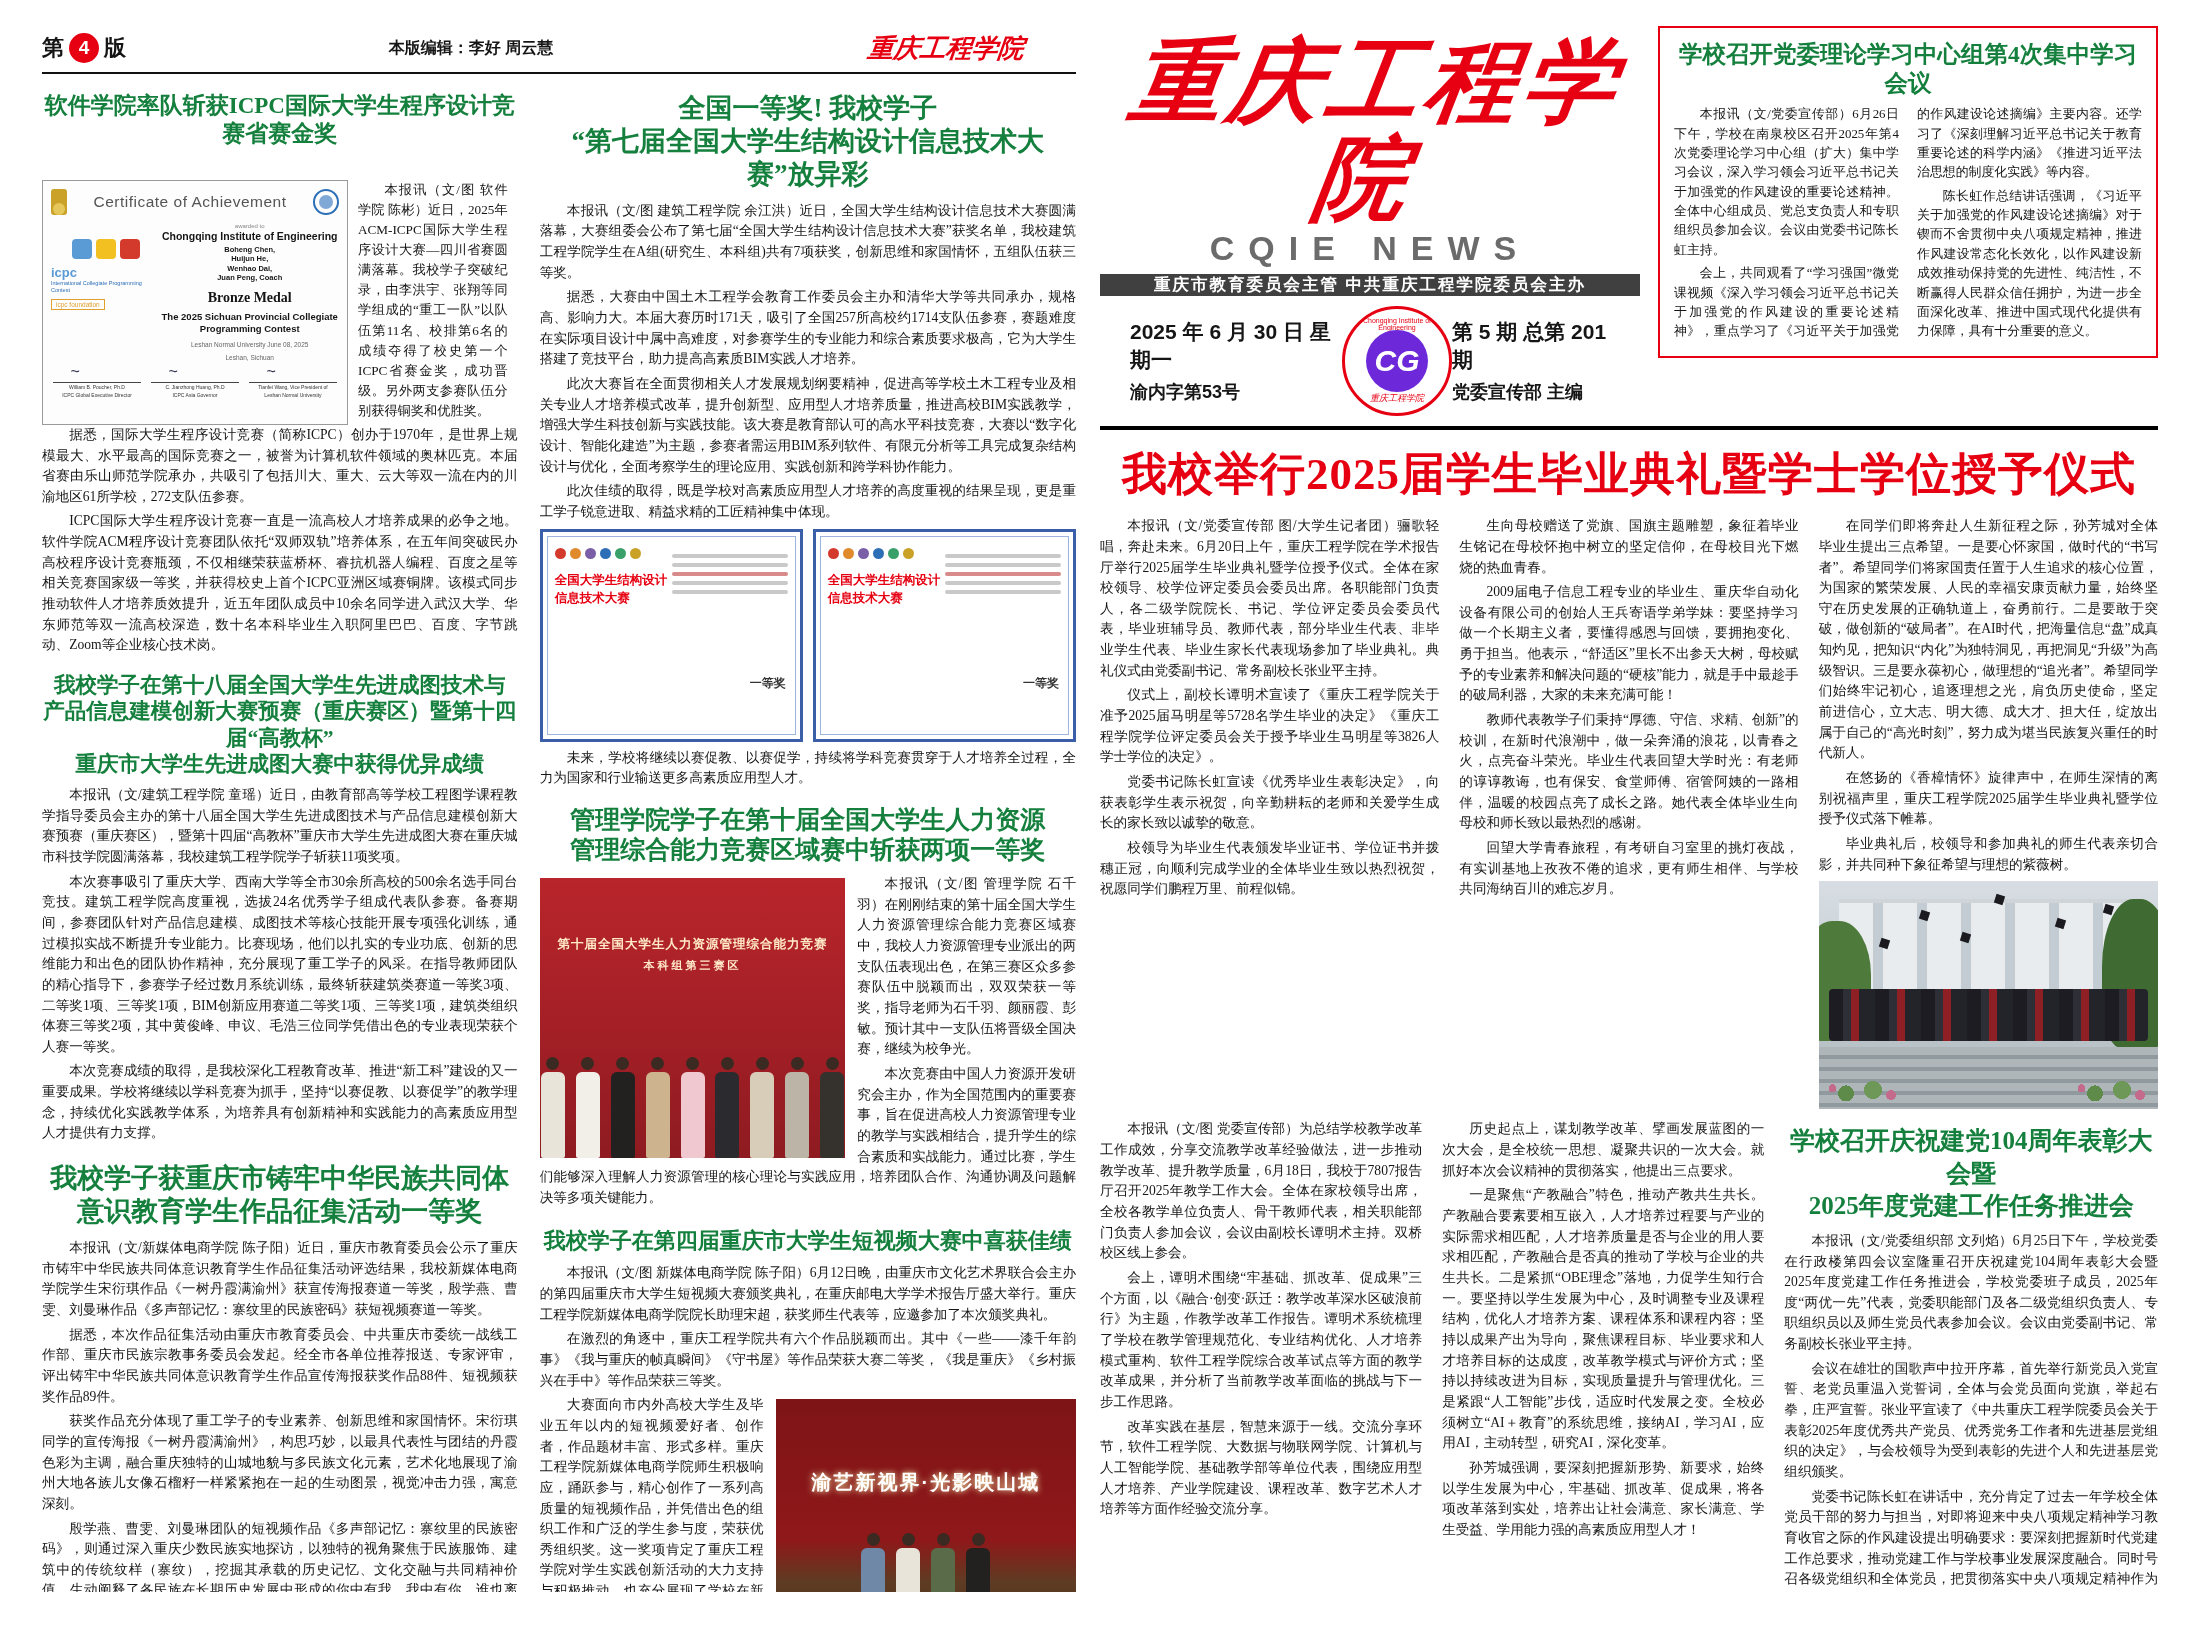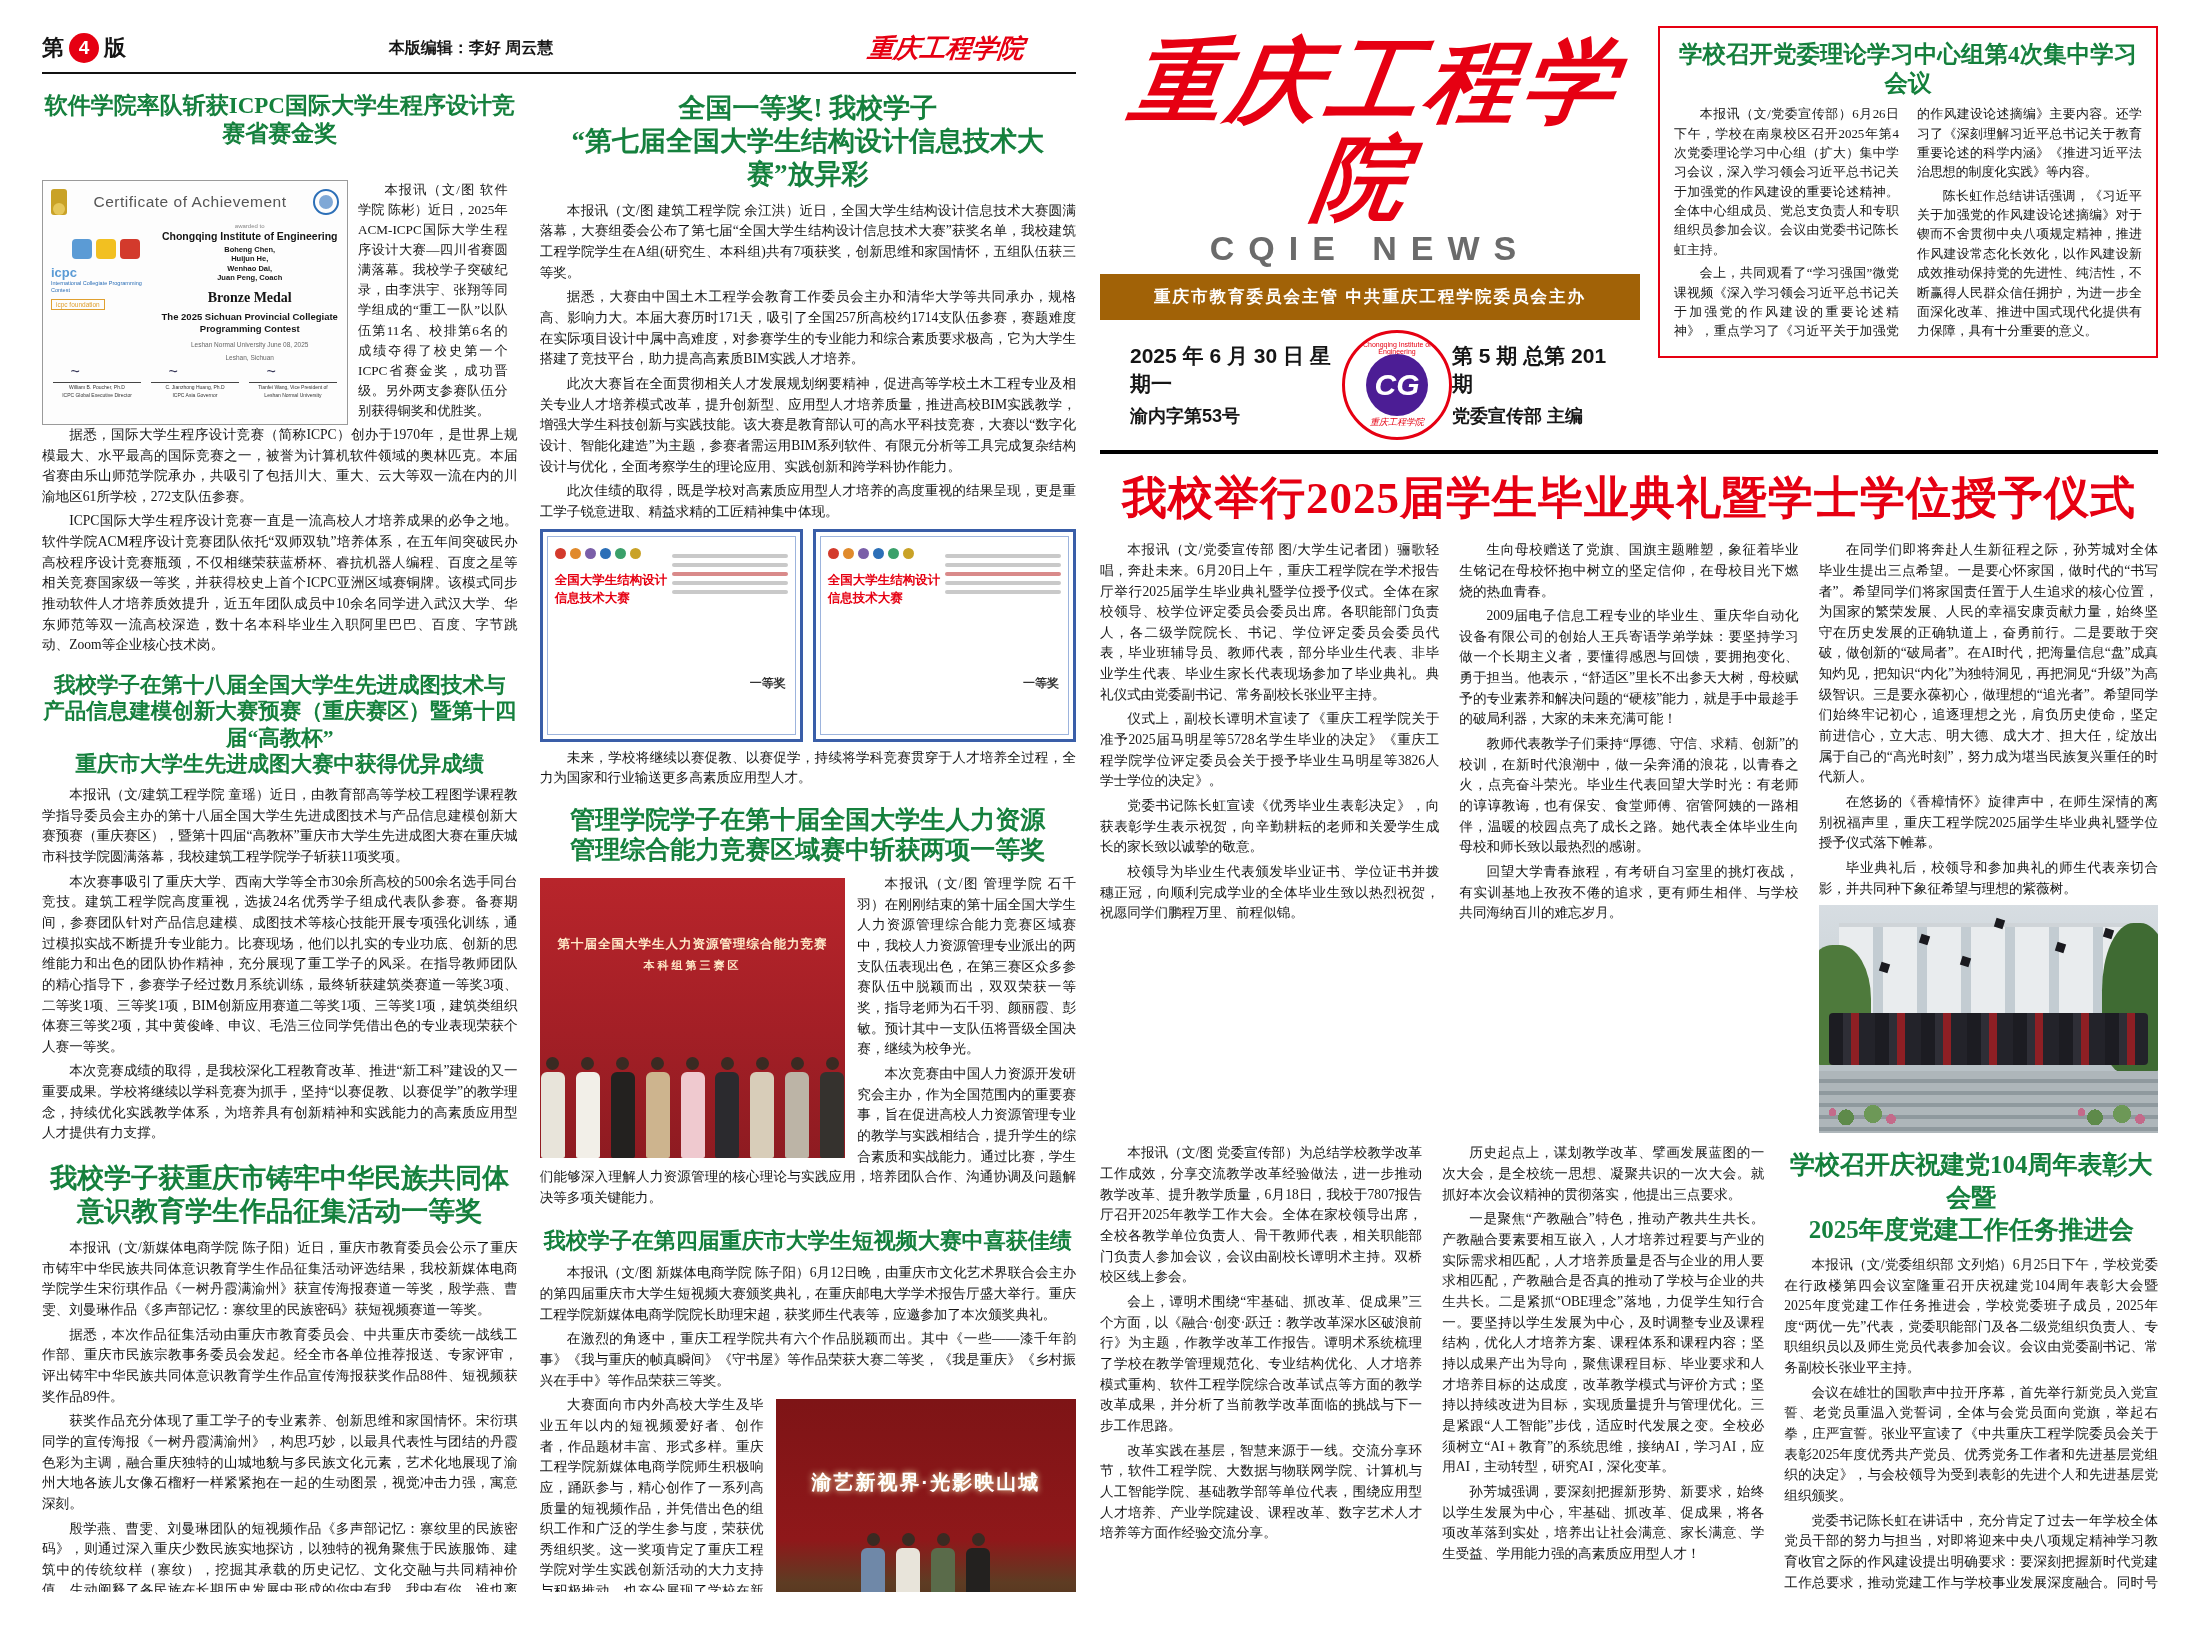--- a/index.html
+++ b/index.html
@@ -107,29 +107,29 @@
   .ph-grad .lotus{position:absolute;bottom:2px;width:90px;height:34px;background:radial-gradient(circle at 30% 60%,#5e8a4a 0 8px,transparent 8px),radial-gradient(circle at 60% 50%,#6d9857 0 9px,transparent 9px),radial-gradient(circle at 80% 65%,#c46a8a 0 5px,transparent 5px),radial-gradient(circle at 15% 45%,#c46a8a 0 4px,transparent 4px);}
   .ph-grad .lotus.l1{left:0;} .ph-grad .lotus.l2{right:0;}
 
   
   .mast-row{display:flex;gap:18px;}
   .mast{flex:1;padding-top:8px;}
   .mast-title{text-align:center;color:#e60012;font-size:92px;font-weight:bold;font-style:italic;
               transform:skewX(-8deg);letter-spacing:6px;line-height:1.05;font-family:"Liberation Serif",serif;}
   .mast-sub{text-align:center;color:#6b6b6b;font-size:34px;font-weight:bold;letter-spacing:14px;
             font-family:"Liberation Sans",sans-serif;margin-top:2px;}
-  .mast-bar{margin-top:6px;background:#a16207;color:#fff;font-weight:bold;font-size:16.5px;text-align:center;
-            padding:12px 0;font-family:"Liberation Sans",sans-serif;letter-spacing:2px;}
+  .mast-bar{margin-top:6px;background:#404040;color:#fff;font-weight:bold;font-size:16.5px;text-align:center;
+            padding:0 0;font-family:"Liberation Sans",sans-serif;letter-spacing:2px;}
   .mast-info{display:flex;align-items:center;justify-content:space-between;margin-top:10px;padding:0 30px;}
   .mi{font-family:"Liberation Sans",sans-serif;font-weight:bold;text-align:left;}
   .mi .l1{font-size:21px;} .mi .l2{font-size:18px;margin-top:6px;}
   .logo{width:104px;height:104px;border:3px solid #e60012;border-radius:50%;position:relative;flex:0 0 auto;}
   .logo .arc{position:absolute;top:8px;left:0;right:0;text-align:center;color:#e60012;font-size:7px;font-family:"Liberation Sans",sans-serif;}
   .logo .disc{position:absolute;left:50%;top:50%;width:62px;height:62px;transform:translate(-50%,-50%);
-              border-radius:50%;background:#4c1d95;color:#fff;display:flex;align-items:center;justify-content:center;
+              border-radius:50%;background:#6d28d9;color:#fff;display:flex;align-items:center;justify-content:center;
               font-size:30px;font-weight:bold;font-style:italic;font-family:"Liberation Sans",sans-serif;}
   .logo .arcb{position:absolute;bottom:8px;left:0;right:0;text-align:center;color:#e60012;font-size:9px;font-style:italic;}
   .rp-rule{border-top:4px solid #000;margin-top:10px;}
 
   
   .box{flex:0 0 468px;border:2.5px solid #e60012;padding:10px 14px;height:308px;overflow:hidden;}
   .box .hl{font-size:23.5px;margin:2px 0 8px 0;}
   .box-cols{column-count:2;column-gap:18px;}
   .box-cols p.bt{font-size:12.9px;line-height:1.5;}
 

